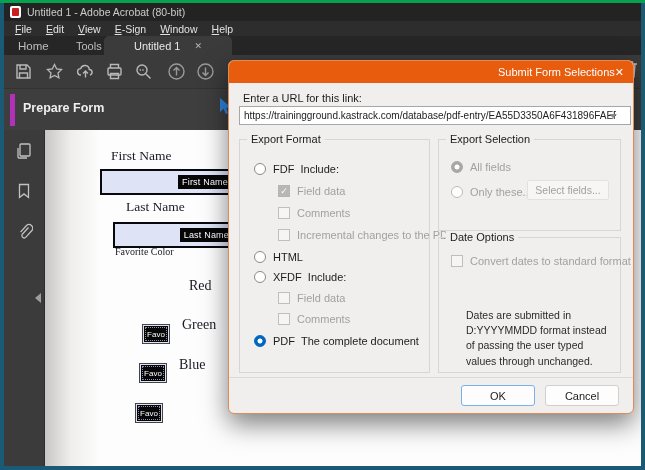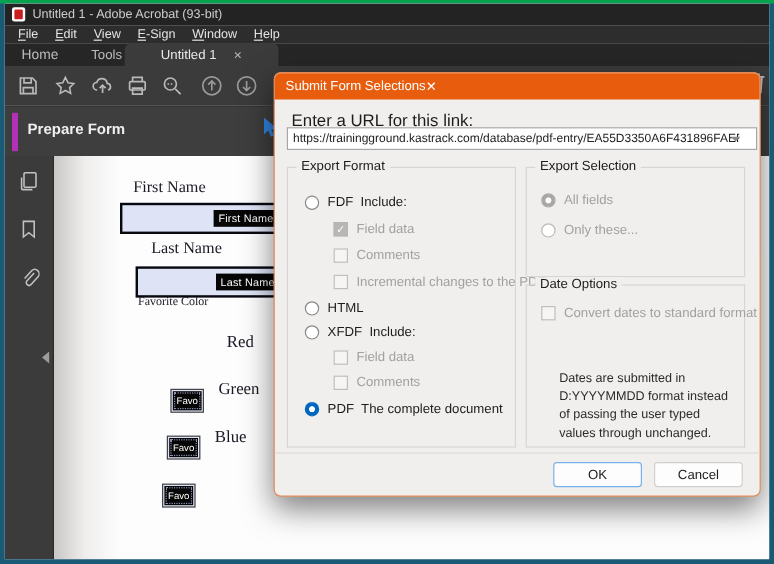--- a/index.html
+++ b/index.html
@@ -49,23 +49,23 @@
 
   
   .trash-ic{position:absolute;top:56px;width:19px;height:20px;}
   .help-circ{position:absolute;top:91px;width:20px;height:20px;border:2px solid #8e8e8e;border-radius:50%;
              color:#8e8e8e;font-size:12px;display:flex;align-items:center;justify-content:center;}
 
   
   .dialog{position:absolute;left:224px;top:57px;width:404px;height:352px;background:#f1efee;
           border:1px solid #e08b57;border-radius:6px;box-shadow:0 10px 26px rgba(0,0,0,.5);z-index:5;}
   .dhead{position:absolute;top:0;left:0;right:0;height:22px;background:#e85c0e;border-radius:5px 5px 0 0;
-         display:flex;align-items:center;justify-content:flex-start;padding:0 9px;color:#fff;font-size:11px;}
+         display:flex;align-items:center;justify-content:flex-end;padding:0 9px;color:#fff;font-size:11px;}
   .dhead .dx{font-size:11px;color:#fff;}
-  .dlabel{position:absolute;left:14px;top:31px;font-size:14px;color:#1c1c1c;}
+  .dlabel{position:absolute;left:14px;top:31px;font-size:11px;color:#1c1c1c;}
   .durl{position:absolute;left:10px;top:45px;width:372px;height:17px;border:1px solid #a9a7a5;background:#fff;
         font-size:10px;color:#222;font-family:"Liberation Sans",sans-serif;padding:0 14px 0 4px;}
   .dcaret{position:absolute;right:16px;top:53px;width:0;height:0;border-left:4px solid transparent;
           border-right:4px solid transparent;border-top:4px solid #8a8a8a;}
   .grp{position:absolute;border:1px solid #d8d5d2;}
   .grp .legend{position:absolute;top:-7px;left:7px;background:#f1efee;padding:0 4px;font-size:11px;color:#1b1b1b;white-space:pre;}
   .drow{position:absolute;display:flex;align-items:center;gap:7px;height:14px;font-size:11px;color:#1c1c1c;}
   .drow .lbl{white-space:pre;}
   .dis{color:#a3a19f;}
   .radio{width:12px;height:12px;border-radius:50%;border:1px solid #8b8987;background:#fff;flex:none;box-sizing:border-box;}
@@ -88,21 +88,21 @@
 </style>
 </head>
 <body>
 
 <div class="stage">
   <div class="top-line"></div>
   <div class="app">
 
     <div class="titlebar">
       <span class="applogo"></span>
-      <span class="t">Untitled 1 - Adobe Acrobat (93-bit)</span>
+      <span class="t">Untitled 1 - Adobe Acrobat (80-bit)</span>
     </div>
 
     <div class="menubar">
       <span><u>F</u>ile</span>
       <span><u>E</u>dit</span>
       <span><u>V</u>iew</span>
       <span><u>E</u>-Sign</span>
       <span><u>W</u>indow</span>
       <span><u>H</u>elp</span>
     </div>
@@ -283,20 +283,21 @@
       <div class="grp" style="left:209px;top:78px;width:181px;height:90px">
         <span class="legend">Export Selection</span>
         <div class="drow" style="left:12px;top:20px">
           <span class="radio dsel"></span>
           <span class="lbl dis">All fields</span>
         </div>
         <div class="drow" style="left:12px;top:45px">
           <span class="radio ddis"></span>
           <span class="lbl dis">Only these...</span>
         </div>
+        <button class="sfbtn">Select fields...</button>
       </div>
 
       <div class="grp" style="left:209px;top:176px;width:181px;height:134px">
         <span class="legend">Date Options</span>
         <div class="drow" style="left:12px;top:16px">
           <span class="chk off"></span>
           <span class="lbl dis">Convert dates to standard format</span>
         </div>
         <span class="note" style="left:27px;top:70px;width:146px">Dates are submitted in D:YYYYMMDD format instead of passing the user typed values through unchanged.</span>
       </div>

